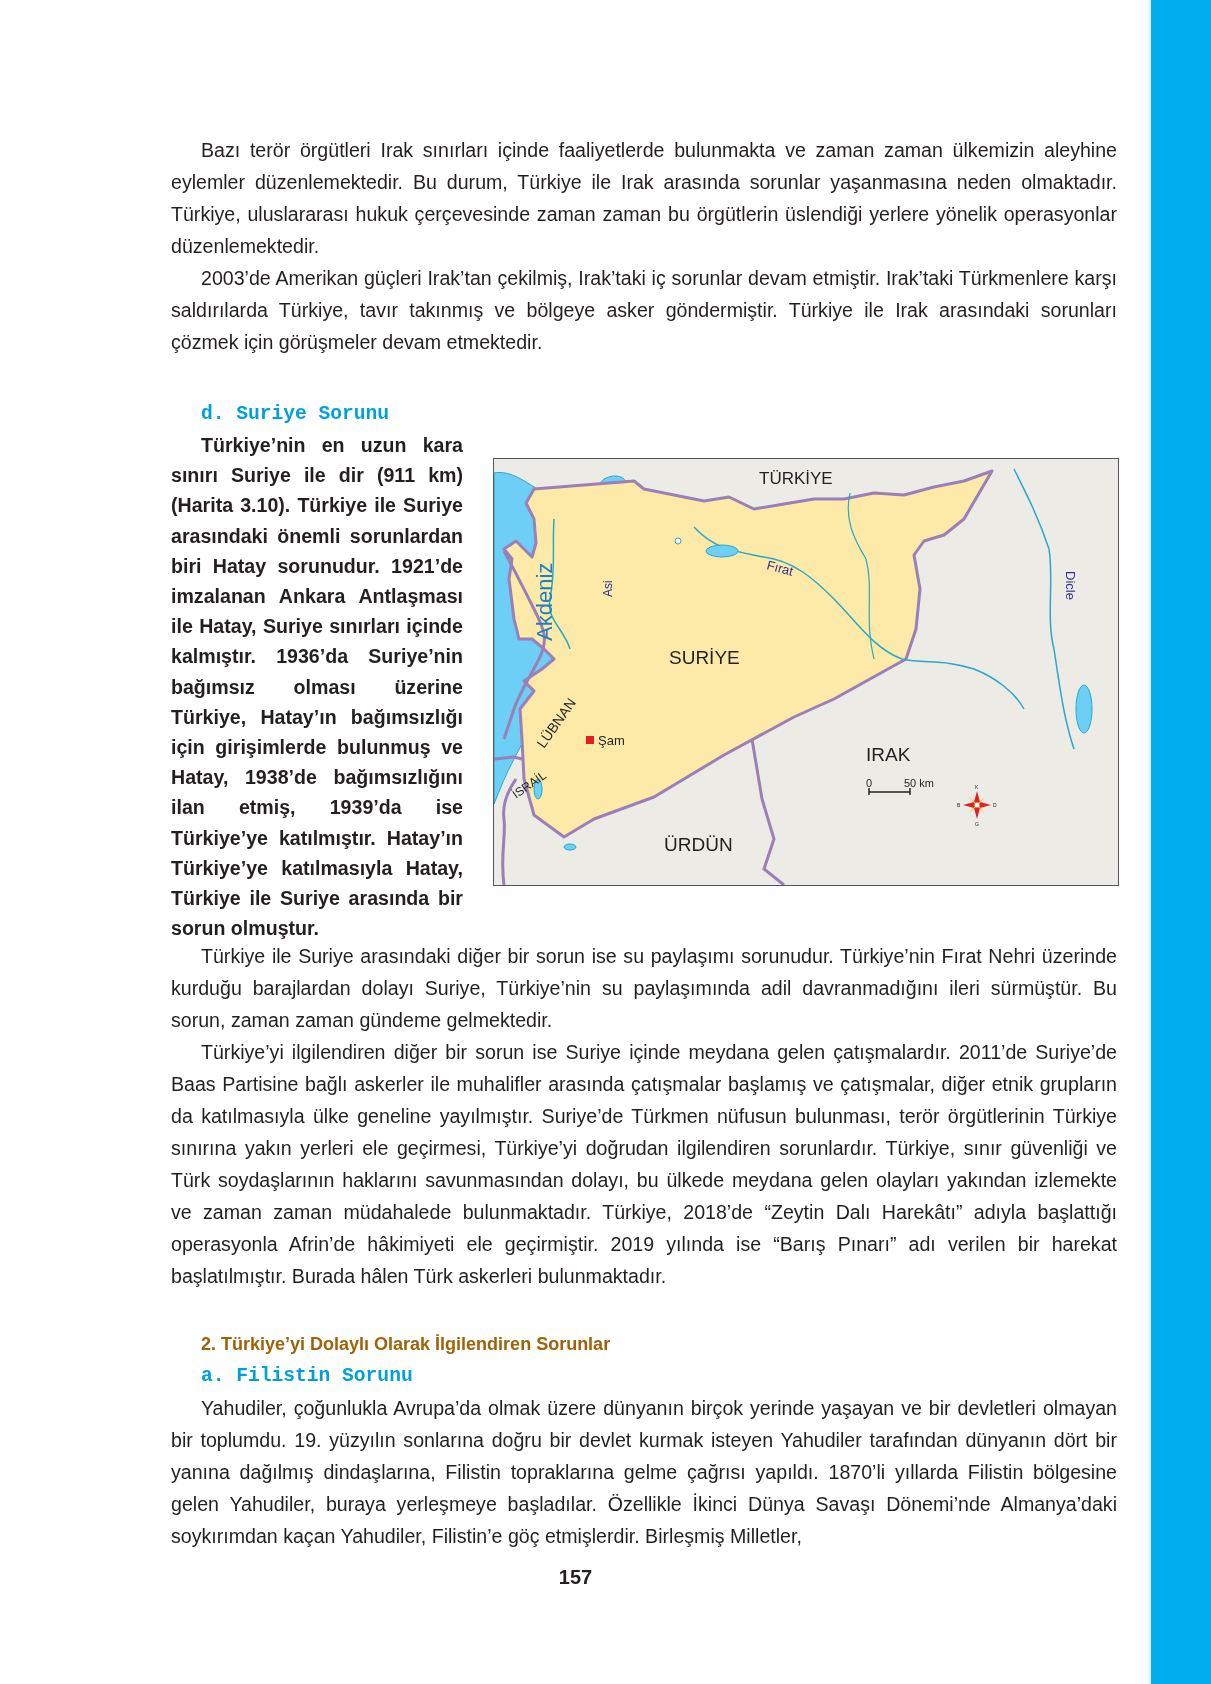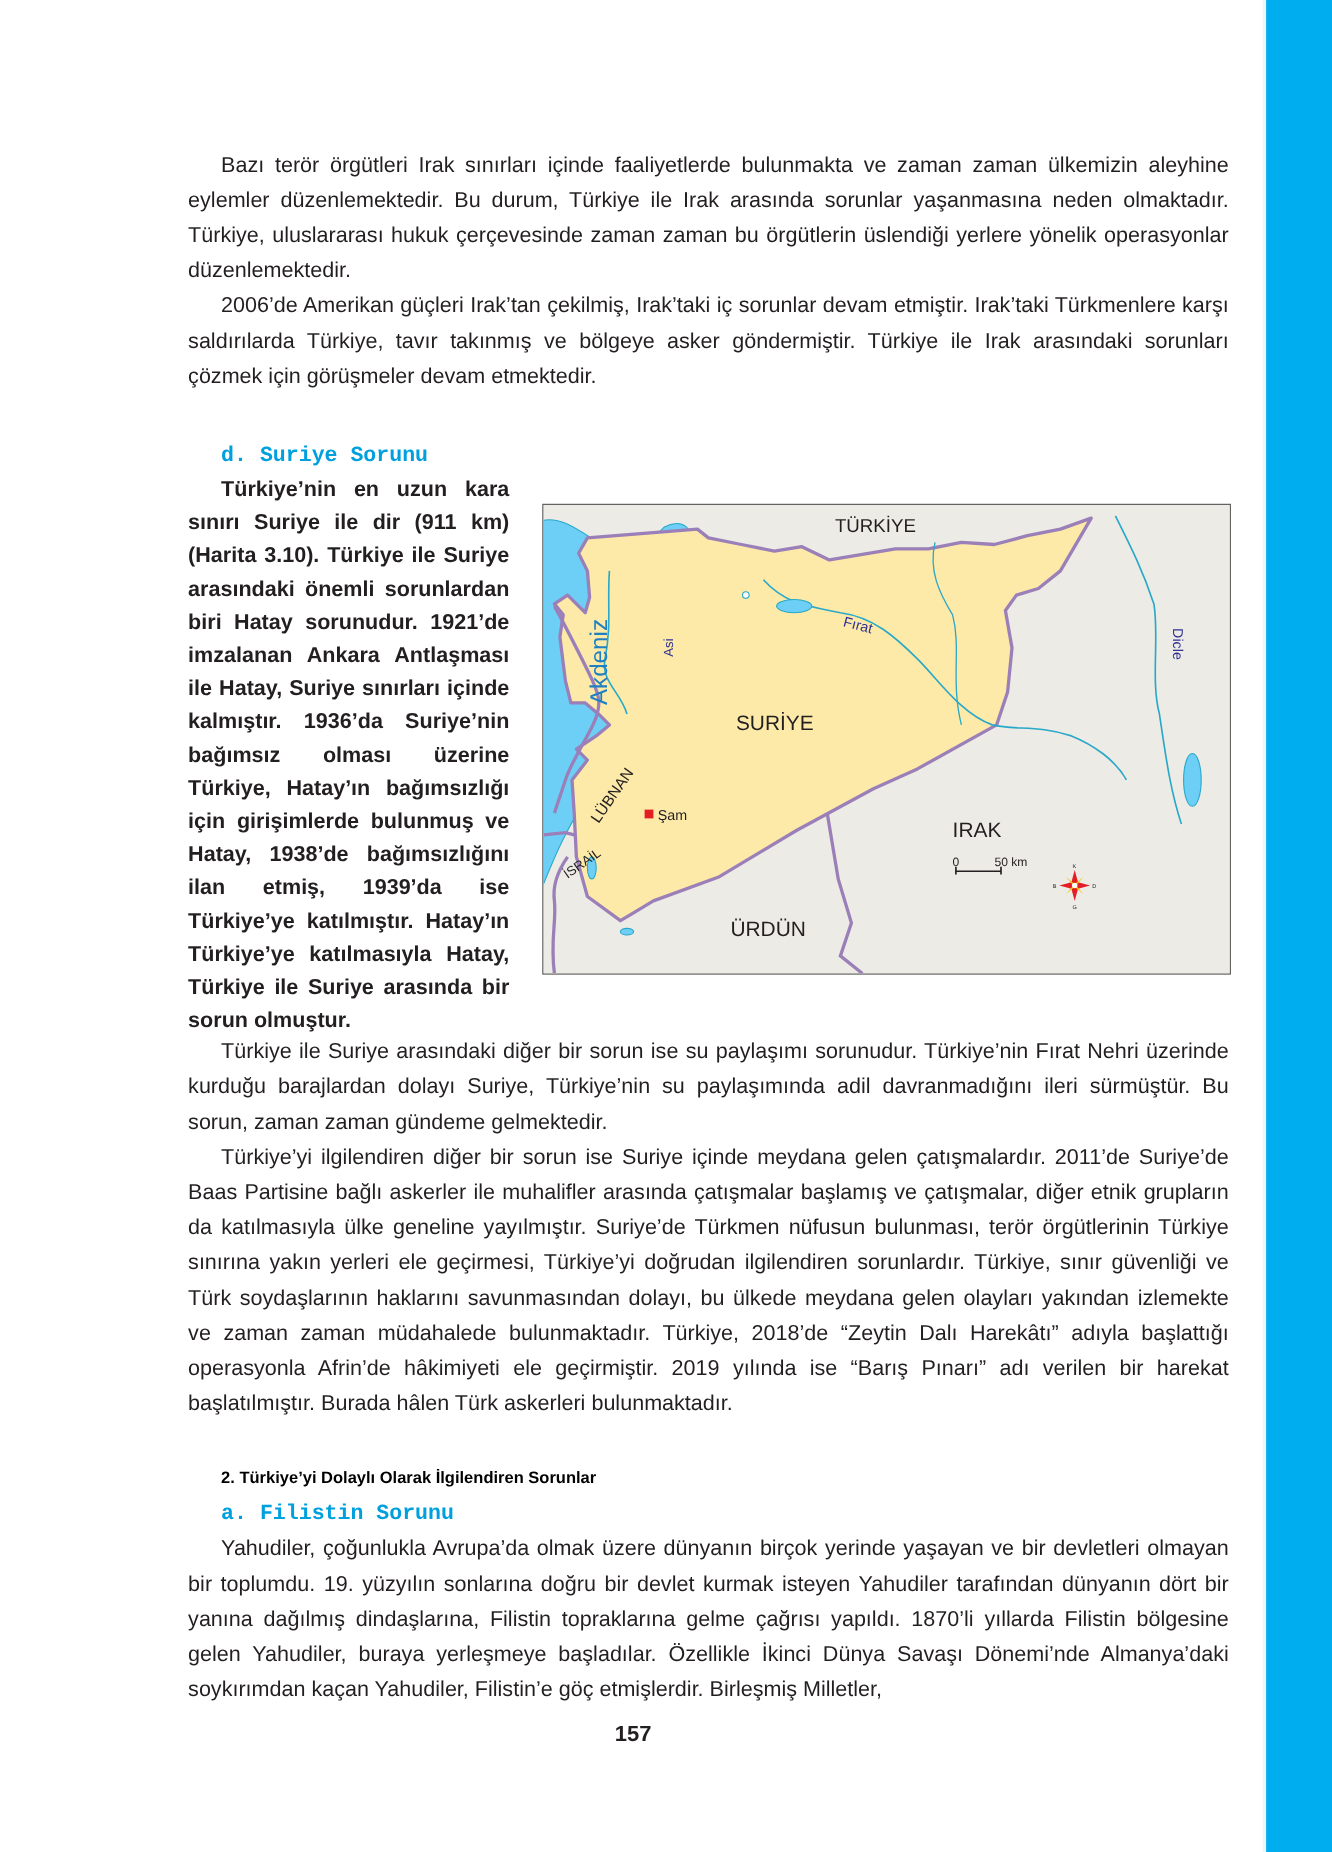--- a/index.html
+++ b/index.html
@@ -23,22 +23,22 @@
     p.para {
       margin: 0; font-size: 19.6px; line-height: 32px;
       text-align: justify; text-align-last: left;
     }
     p.para.indent { text-indent: 30px; }
     h3.sub {
       margin: 0; font-size: 19.6px; line-height: 32px; font-weight: bold;
       color: #00a0df; padding-left: 30px; font-family: Liberation Mono, monospace;
     }
     h2.section {
-      margin: 0; font-size: 15px; line-height: 32px; font-weight: bold;
-      color: #000000; padding-left: 30px;
+      margin: 0; font-size: 18px; line-height: 32px; font-weight: bold;
+      color: #a16207; padding-left: 30px;
     }
     .float-block {
       position: relative; height: 510px;
     }
     .side-text {
       position: absolute; left: 0; top: 0; width: 292px; font-weight: bold;
     }
     .side-text p.para { line-height: 30.2px; }
     .map-frame {
       position: absolute; left: 322px; top: 28px; width: 624px; height: 426px;
@@ -63,21 +63,21 @@
   </style>
 </head>
 <body>
 
 <div class="side-gap"></div>
 <div class="side-bar"></div>
 
 <div class="content">
 
   <p class="para indent">Bazı terör örgütleri Irak sınırları içinde faaliyetlerde bulunmakta ve zaman zaman ülkemizin aleyhine eylemler düzenlemektedir. Bu durum, Türkiye ile Irak arasında sorunlar yaşanmasına neden olmaktadır. Türkiye, uluslararası hukuk çerçevesinde zaman zaman bu örgütlerin üslendiği yerlere yönelik operasyonlar düzenlemektedir.</p>
-  <p class="para indent">2006’de Amerikan güçleri Irak’tan çekilmiş, Irak’taki iç sorunlar devam etmiştir. Irak’taki Türkmenlere karşı saldırılarda Türkiye, tavır takınmış ve bölgeye asker göndermiştir. Türkiye ile Irak arasındaki sorunları çözmek için görüşmeler devam etmektedir.</p>
+  <p class="para indent">2003’de Amerikan güçleri Irak’tan çekilmiş, Irak’taki iç sorunlar devam etmiştir. Irak’taki Türkmenlere karşı saldırılarda Türkiye, tavır takınmış ve bölgeye asker göndermiştir. Türkiye ile Irak arasındaki sorunları çözmek için görüşmeler devam etmektedir.</p>
 
   <div class="gap-40"></div>
 
   <h3 class="sub">d. Suriye Sorunu</h3>
 
   <div class="float-block">
     <div class="side-text">
       <p class="para indent">Türkiye’nin en uzun kara sınırı Suriye ile dir (911 km) (Harita 3.10). Türkiye ile Suriye arasındaki önemli sorunlardan biri Hatay sorunudur. 1921’de imzalanan Ankara Antlaşması ile Hatay, Suriye sınırları içinde kalmıştır. 1936’da Suriye’nin bağımsız olması üzerine Türkiye, Hatay’ın bağımsızlığı için girişimlerde bulunmuş ve Hatay, 1938’de bağımsızlığını ilan etmiş, 1939’da ise Türkiye’ye katılmıştır. Hatay’ın Türkiye’ye katılmasıyla Hatay, Türkiye ile Suriye arasında bir sorun olmuştur.</p>
     </div>
 

